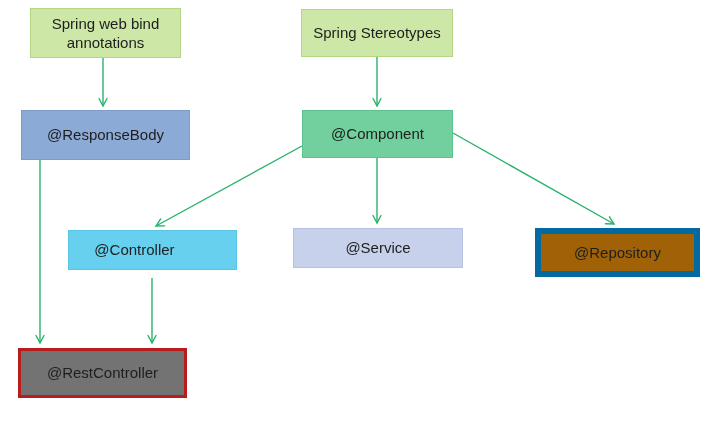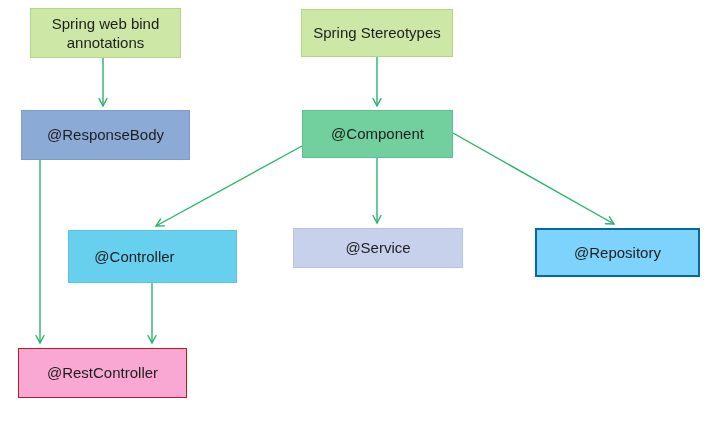--- a/index.html
+++ b/index.html
@@ -30,23 +30,23 @@
     box-sizing: border-box;
     font-size: 15px;
     color: #1e1e1e;
     line-height: 1.3;
   }
   .node span { display: block; }
   .green-light { background: #cde7a6; border: 1px solid #b3d584; }
   .green-mid   { background: #72cf9e; border: 1px solid #5fc18d; }
   .steel-blue  { background: #8caad6; border: 1px solid #7c9cca; }
   .cyan        { background: #67d0ef; border: 1px solid #58c4e6; }
-  .cyan-light  { background: #f9a8d4; border: 1px solid #b91c1c; }
+  .cyan-light  { background: #737373; border: 3px solid #b91c1c; }
   .lavender    { background: #c7d1ec; border: 1px solid #b6c3e4; }
-  .periwinkle  { background: #7dd3fc; border: 2px solid #0369a1; }
+  .periwinkle  { background: #a16207; border: 6px solid #0369a1; }
   .nudge-left span { position: relative; left: -18px; }
 </style>
 </head>
 <body>
 
 <div class="canvas">
 
   <svg class="edge-layer" width="720" height="422" viewBox="0 0 720 422" xmlns="http://www.w3.org/2000/svg">
     <defs>
       <marker id="arrowhead" markerUnits="userSpaceOnUse" markerWidth="12" markerHeight="12" refX="9" refY="5" orient="auto">
@@ -71,21 +71,21 @@
   </div>
 
   <div class="node steel-blue" style="left:21px; top:110px; width:169px; height:50px;">
     <span>@ResponseBody</span>
   </div>
 
   <div class="node green-mid" style="left:302px; top:110px; width:151px; height:48px;text-align:center;">
     <span>@Component</span>
   </div>
 
-  <div class="node cyan nudge-left" style="left:68px; top:230px; width:169px; height:53px;">
+  <div class="node cyan nudge-left" style="left:68px; top:230px; width:169px; height:40px;">
     <span>@Controller</span>
   </div>
 
   <div class="node lavender" style="left:293px; top:228px; width:170px; height:40px;">
     <span>@Service</span>
   </div>
 
   <div class="node periwinkle" style="left:535px; top:228px; width:165px; height:49px;">
     <span>@Repository</span>
   </div>

